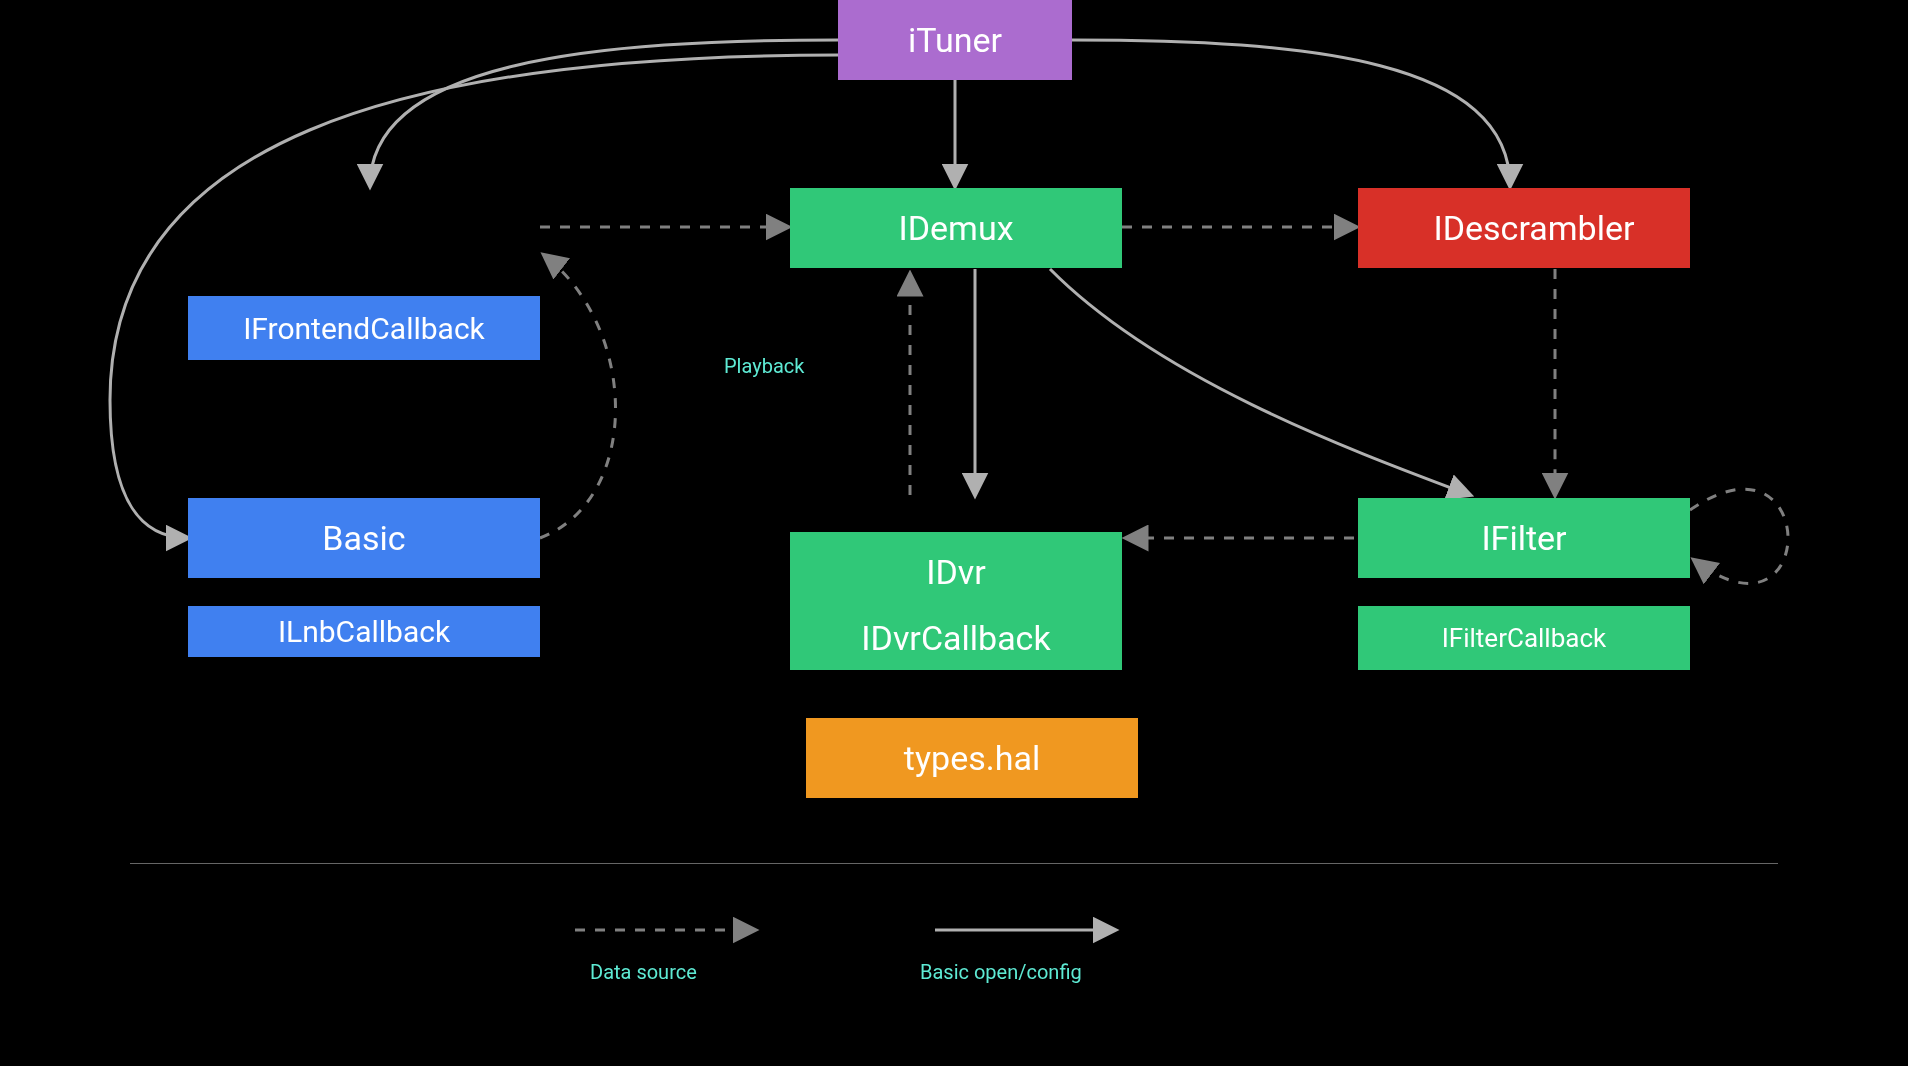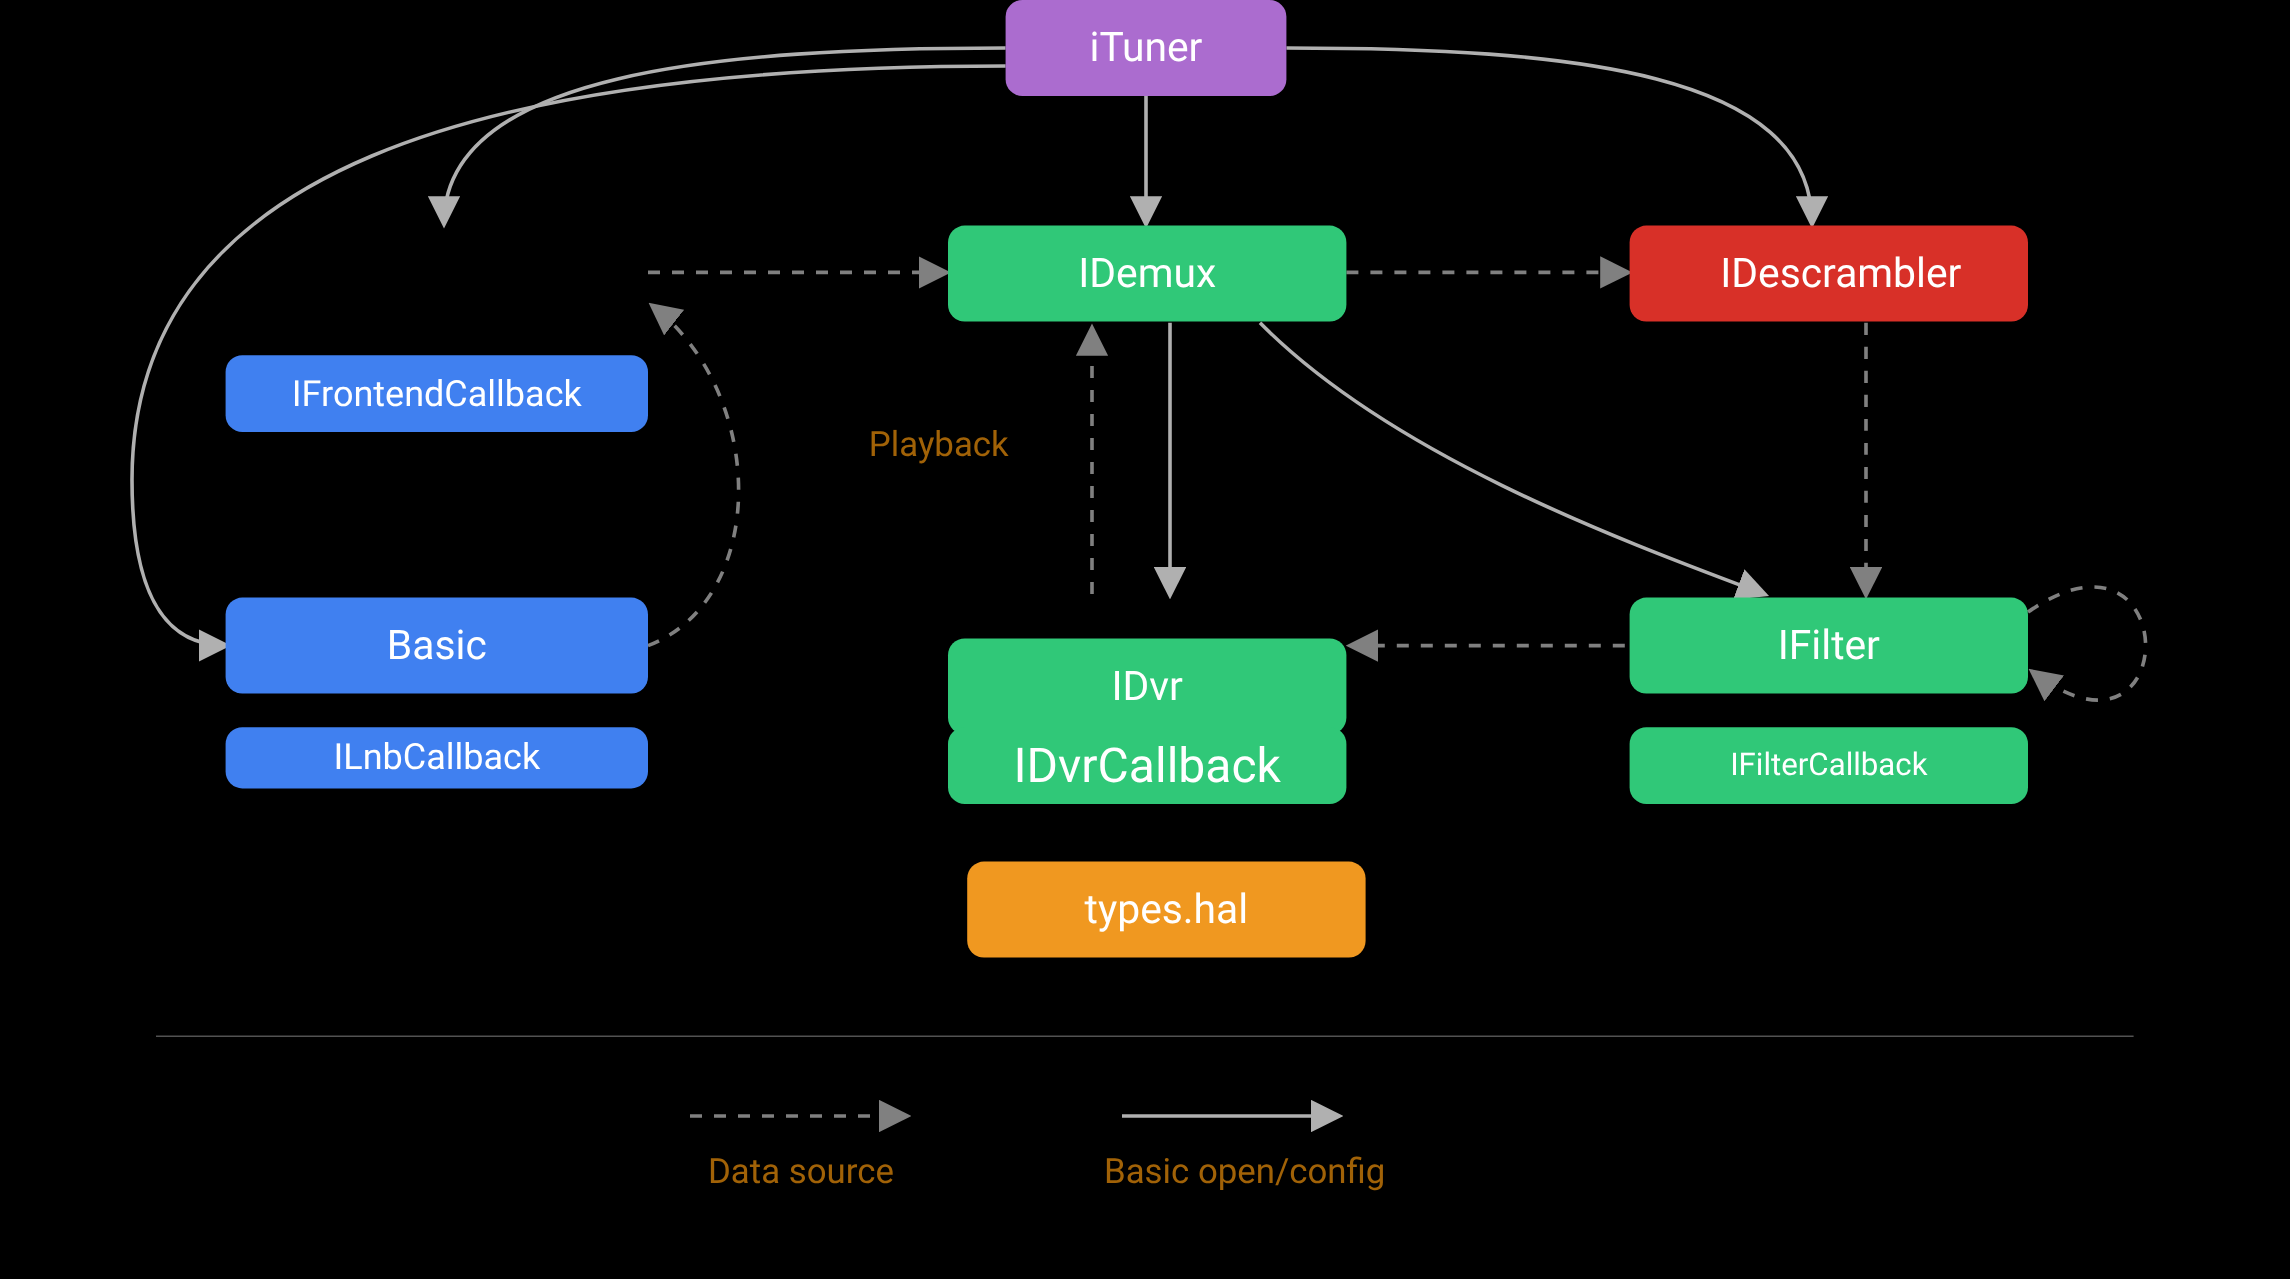--- a/index.html
+++ b/index.html
@@ -16,31 +16,30 @@
     background: #000;
   }
   .box {
     position: absolute;
     display: flex;
     align-items: center;
     justify-content: center;
     font-size: 34px;
     color: #fff;
     box-sizing: border-box;
-    border-radius: 14px;
   }
   .purple { background: #ab6ccf; }
   .blue   { background: #4080f0; }
   .green  { background: #30c878; }
   .red    { background: #d83028; }
   .orange { background: #f09820; margin-left: 16px; }
   .label {
     position: absolute;
-    color: #a16207;
-    font-size: 29px;
+    color: #5eead4;
+    font-size: 20px;
   }
   .legend-line {
     position: absolute;
     left: 130px;
     right: 130px;
     top: 863px;
     height: 0;
     border-top: 1px solid #666;
   }
   svg.arrows {
@@ -116,21 +115,21 @@
   <div class="box blue" style="left:188px; top:498px; width:352px; height:80px;">
     <span>Basic</span>
   </div>
   <div class="box blue" style="left:188px; top:606px; width:352px; height:51px; font-size:30px;">
     <span>ILnbCallback</span>
   </div>
 
   <div class="box green" style="left:790px; top:498px; width:332px; height:80px;margin-top:34px;">
     <span>IDvr</span>
   </div>
-  <div class="box green" style="left:790px; top:606px; width:332px; height:64px; font-size:40px;">
+  <div class="box green" style="left:790px; top:606px; width:332px; height:64px; font-size:34px;">
     <span>IDvrCallback</span>
   </div>
 
   <div class="box green" style="left:1358px; top:498px; width:332px; height:80px;">
     <span>IFilter</span>
   </div>
   <div class="box green" style="left:1358px; top:606px; width:332px; height:64px; font-size:26px;">
     <span>IFilterCallback</span>
   </div>
 

